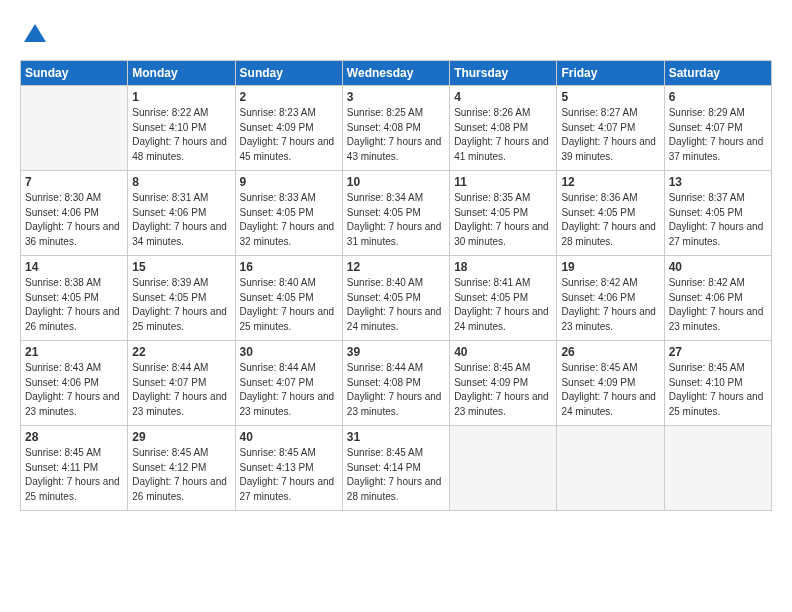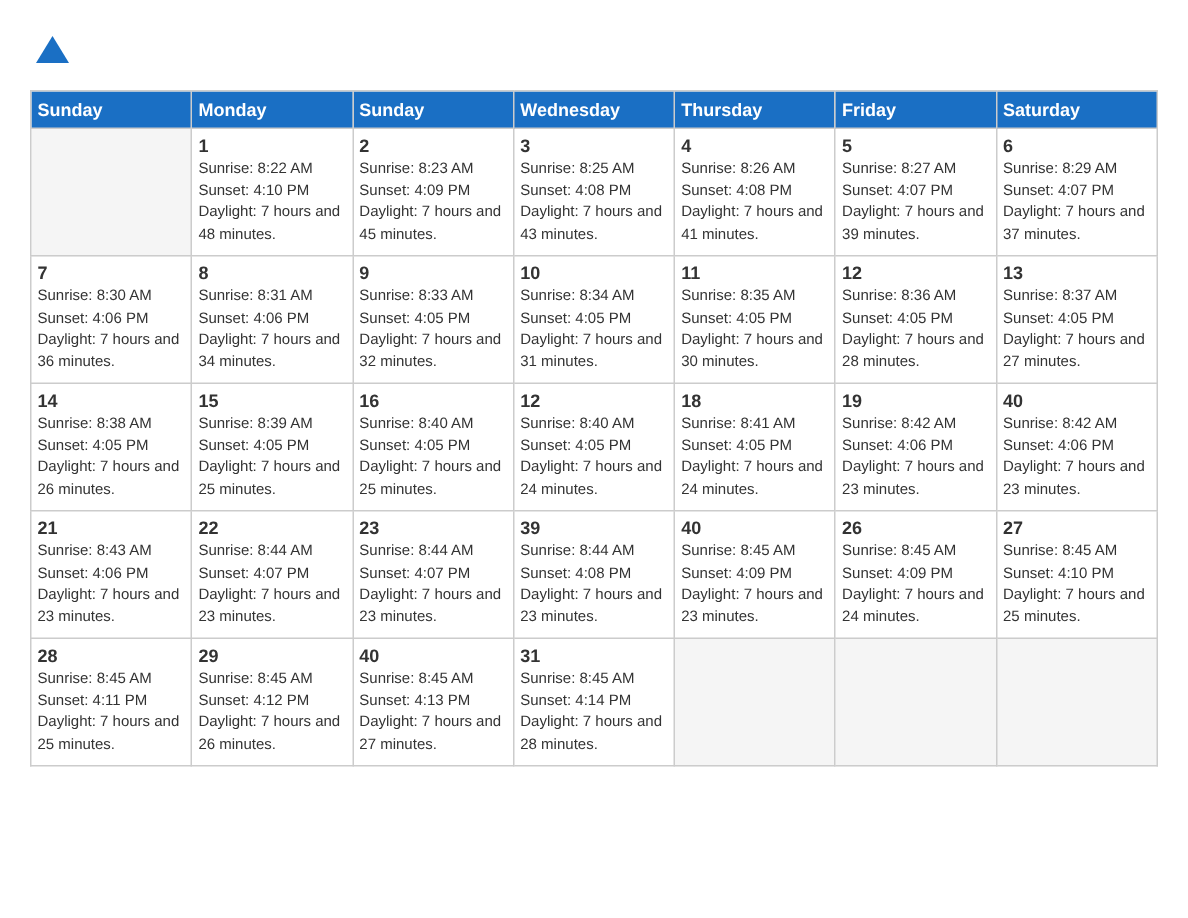--- a/index.html
+++ b/index.html
@@ -222,21 +222,21 @@
         <tr>
           <td>
             <span class="day-num">21</span>
             <div class="day-info">Sunrise: 8:43 AM<br>Sunset: 4:06 PM<br>Daylight: 7 hours and 23 minutes.</div>
           </td>
           <td>
             <span class="day-num">22</span>
             <div class="day-info">Sunrise: 8:44 AM<br>Sunset: 4:07 PM<br>Daylight: 7 hours and 23 minutes.</div>
           </td>
           <td>
-            <span class="day-num">23</span>
+            <span class="day-num">30</span>
             <div class="day-info">Sunrise: 8:44 AM<br>Sunset: 4:07 PM<br>Daylight: 7 hours and 23 minutes.</div>
           </td>
           <td>
             <span class="day-num">39</span>
             <div class="day-info">Sunrise: 8:44 AM<br>Sunset: 4:08 PM<br>Daylight: 7 hours and 23 minutes.</div>
           </td>
           <td>
             <span class="day-num">40</span>
             <div class="day-info">Sunrise: 8:45 AM<br>Sunset: 4:09 PM<br>Daylight: 7 hours and 23 minutes.</div>
           </td>

